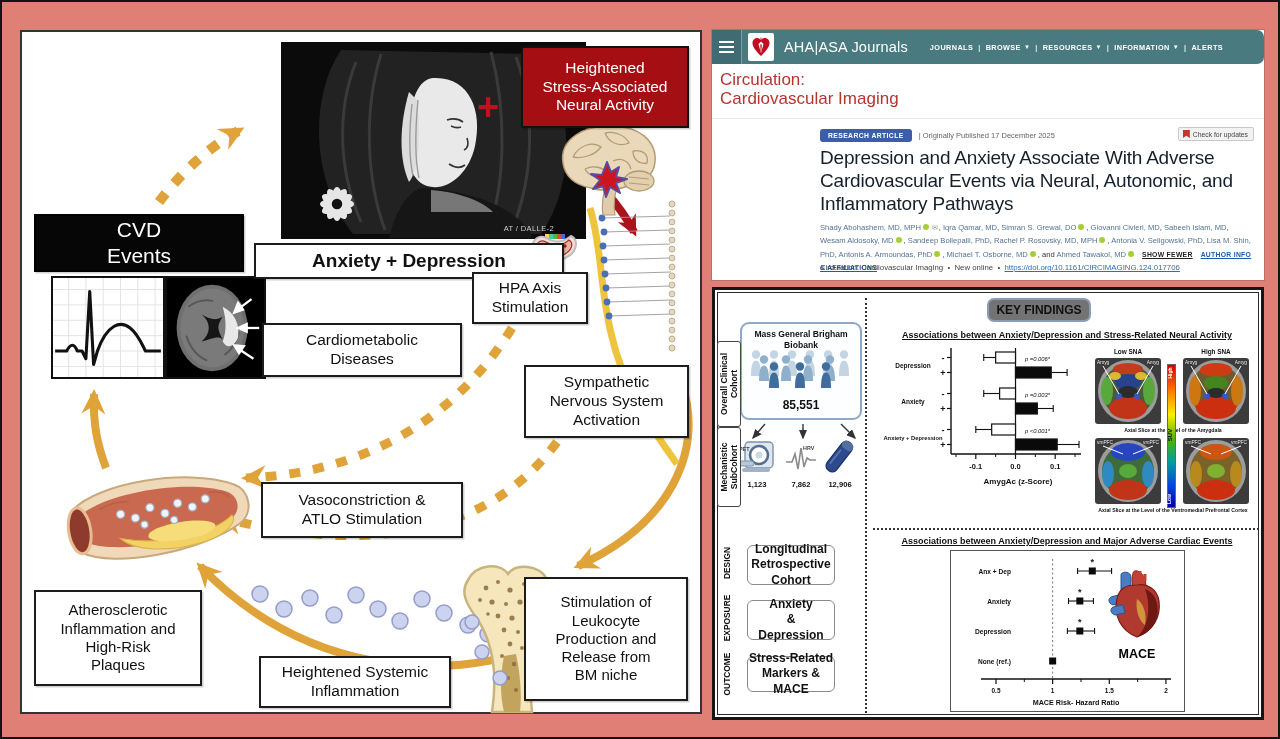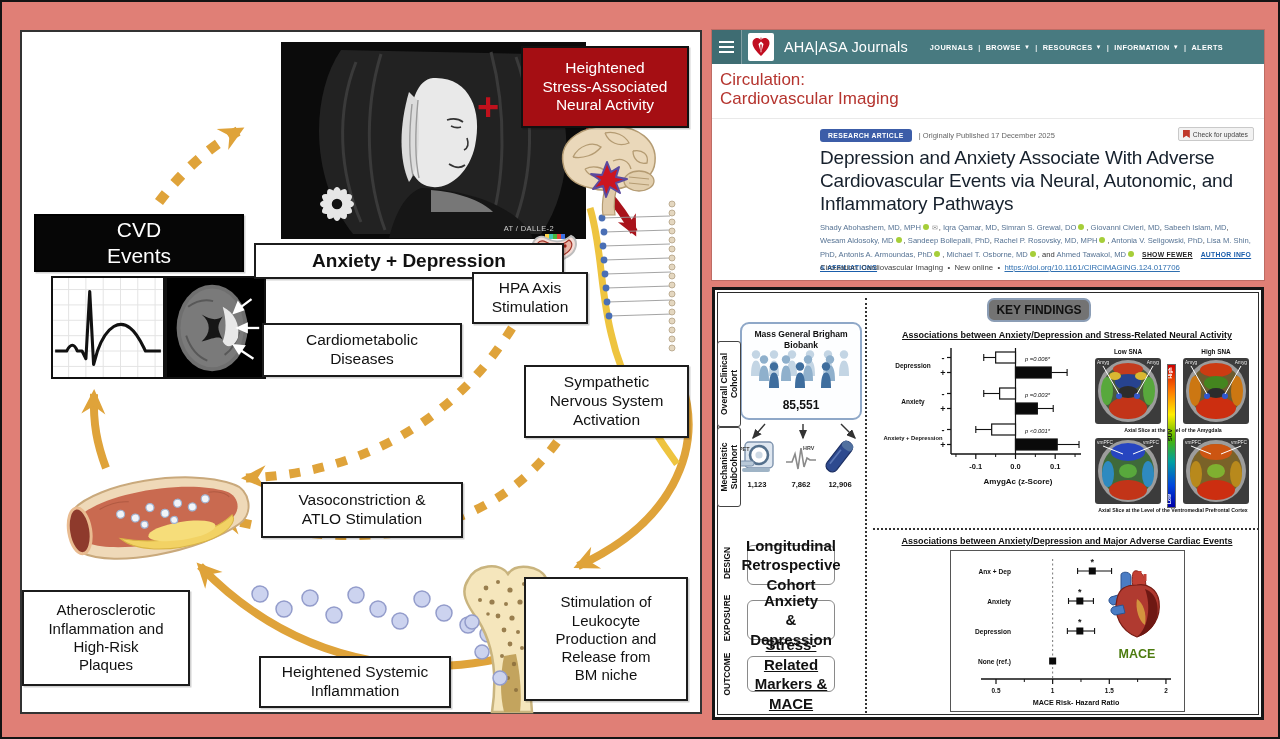--- a/index.html
+++ b/index.html
@@ -19,31 +19,31 @@
   .artz { z-index:2;padding-left:22px; }
 
   #cvd-box { left:12px; top:182px; width:210px; height:58px; background:#060606; color:#fff; font-size:21px; border:2px solid #000; }
   #anxdep-box { left:232px; top:211px; width:310px; height:36px; font-size:19px; font-weight:bold; }
   #sna-box { left:499px; top:14px; width:168px; height:82px; background:#a50e13; color:#fff; font-size:15.5px; border:2px solid #111; }
   #plus-sign { left:455px; top:54px; font-size:38px; font-weight:bold; color:#c0111c; z-index:3; }
   #hpa-box { left:450px; top:240px; width:116px; height:52px; }
   #cardio-box { left:240px; top:291px; width:200px; height:54px; }
   #sns-box { left:502px; top:333px; width:165px; height:73px; }
   #vaso-box { left:239px; top:450px; width:202px; height:56px; }
-  #athero-box { left:0; top:558px; width:168px; height:96px; font-size:15px; }
+  #athero-box { left:12px; top:558px; width:168px; height:96px; font-size:15px; }
   #systemic-box { left:237px; top:624px; width:192px; height:52px; }
   #leuko-box { left:502px; top:545px; width:164px; height:124px; font-size:15px; z-index:4; }
 
   #woman { left:237px; top:10px; width:305px; height:197px; z-index:2; }
   #watermark { right:10px; bottom:6px; position:absolute; color:#cfcfcf; font-size:7.5px; letter-spacing:.4px; }
   .dalle-strip { position:absolute; right:-1px; bottom:0; display:flex; }
   .dalle-strip i { width:4px; height:5px; display:block; }
 
   
-  #jheader { position:absolute; left:0; top:0; width:100%; height:34px; background:#487a80; display:flex; align-items:center; }
+  #jheader { position:absolute; left:0; top:0; width:100%; height:34px; background:#487a80; display:flex; align-items:center;border-radius:7px; }
   #hamburger { width:30px; height:34px; background:#3e6c72; border-right:1px solid rgba(255,255,255,.35); display:flex; flex-direction:column; justify-content:center; gap:3px; padding:0 7px; cursor:pointer; }
   #hamburger i { display:block; height:2px; background:#fff; }
   #aha-logo { width:26px; height:28px; background:#fff; margin-left:6px; border-radius:2px; display:flex; align-items:center; justify-content:center; }
   #brand { color:#fff; font-size:14.5px; margin-left:10px; letter-spacing:.2px; }
   #jnav { margin-left:22px; display:flex; align-items:center; color:#fff; font-size:7.3px; font-weight:bold; letter-spacing:.4px; }
   #jnav .sep { margin:0 5px; opacity:.85; }
   #jnav .chev { font-size:6px; margin-left:3px; }
   #jnav span[data-interactable="true"] { cursor:pointer; }
   #jname { position:absolute; left:8px; top:40px; color:#b5342e; font-size:17px; line-height:1.12; }
   #jarticle { position:absolute; left:0; top:88px; width:100%; height:162px; border-top:1px solid #e9e9e9; }
@@ -65,38 +65,38 @@
   .vlab { position:absolute; transform:rotate(-90deg); font-weight:bold; color:#111; text-align:center; white-space:pre-line; z-index:2; }
   .vlab.boxed { border:1px solid #444; border-radius:3px; background:#fff; padding:1px 2px; }
   #divider-v { position:absolute; left:150px; top:8px; height:415px; border-left:2px dotted #333; }
   #divider-h { position:absolute; left:158px; top:238px; width:386px; border-top:2px dotted #333; }
 
   #mgb-box { position:absolute; left:25px; top:32px; width:122px; height:98px; border:2px solid #8fa8c8; border-radius:9px; background:#fdfeff; text-align:center; padding-top:5px; }
   #mgb-title { font-size:8.6px; font-weight:bold; line-height:1.25; white-space:pre-line; color:#111; }
   #mgb-n { font-size:12px; font-weight:bold; margin-top:2px; color:#111; }
   .modnum { position:absolute; font-size:7.6px; font-weight:bold; color:#111; text-align:center; }
   .modlab { position:absolute; font-size:5.4px; font-weight:bold; color:#444; }
-  .fbox { position:absolute; left:32px; width:88px; border:1.3px solid #8a8a8a; border-radius:6px; background:#fff; display:flex; align-items:center; justify-content:center; text-align:center; font-size:15px; font-weight:bold; line-height:1.3; white-space:pre-line; color:#111; }
+  .fbox { position:absolute; left:32px; width:88px; border:1.3px solid #8a8a8a; border-radius:6px; background:#fff; display:flex; align-items:center; justify-content:center; text-align:center; font-size:12px; font-weight:bold; line-height:1.3; white-space:pre-line; color:#111; }
 
   #kf-title { position:absolute; left:272px; top:8px; width:104px; height:24px; border:2px solid #8b9db5; border-radius:7px; display:flex; align-items:center; justify-content:center; font-weight:bold; font-size:12px; color:#111; background:#737373; }
   .sec-head { position:absolute; text-align:center; font-size:9px; font-weight:bold; text-decoration:underline; color:#111; }
   #sec1 { left:158px; top:40px; width:388px; }
   #sec2 { left:158px; top:246px; width:388px; }
 
   #brain-grid { position:absolute; left:380px; top:58px; width:168px; height:172px; }
   .scanhdr { position:absolute; font-size:6.4px; font-weight:bold; color:#111; width:66px; text-align:center; }
   .scan { position:absolute; width:66px; height:66px; border-radius:3px; overflow:hidden; }
   .scanlab { position:absolute; color:#fff; font-size:4.8px; z-index:2; text-shadow:0 0 1px #000; }
   .scap { position:absolute; font-size:5.2px; font-weight:bold; color:#111; width:160px; text-align:center; }
   #cbar { position:absolute; left:72px; top:16px; width:9px; height:144px; background:linear-gradient(#cf0000,#ff7700 18%,#ffee00 35%,#4db400 52%,#00a0a0 68%,#0045dd 85%,#0000a8); border:.5px solid #666; }
   .cbl { position:absolute; transform:rotate(-90deg); font-size:5px; font-weight:bold; }
 
   #mace-frame { position:absolute; left:235px; top:260px; width:235px; height:162px; border:1.2px solid #555; background:#fff; }
   #mace-heart { position:absolute; left:156px; top:18px; }
-  #mace-label { position:absolute; left:148px; top:96px; width:76px; text-align:center; font-size:12.5px; font-weight:bold; color:#4d7c0f; }
+  #mace-label { position:absolute; left:148px; top:96px; width:76px; text-align:center; font-size:12.5px; font-weight:bold; color:#000000; }
   svg text { font-family:"Liberation Sans","DejaVu Sans",sans-serif; }
 </style>
 </head>
 <body>
 
 <div class="panel" id="left-panel" data-interactable="false">
 
   <svg id="arrow-layer" width="682" height="684" data-interactable="false">
     <defs>
       <marker id="mg" markerUnits="userSpaceOnUse" markerWidth="30" markerHeight="30" refX="22" refY="15" orient="auto">
@@ -537,21 +537,21 @@
   <div class="vlab" style="left:-12px; top:268px; width:48px; font-size:8.4px;" data-interactable="false">DESIGN</div>
   <div class="vlab" style="left:-18px; top:323px; width:60px; font-size:8.4px;" data-interactable="false">EXPOSURE</div>
   <div class="vlab" style="left:-18px; top:379px; width:60px; font-size:8.4px;" data-interactable="false">OUTCOME</div>
 
   <div class="fbox" style="top:255px; height:40px;" data-interactable="false">Longitudinal
 Retrospective
 Cohort</div>
   <div class="fbox" style="top:310px; height:40px;" data-interactable="false">Anxiety
 &amp;
 Depression</div>
-  <div class="fbox" style="top:366px; height:36px;text-decoration:underline;" data-interactable="false">Stress-Related
+  <div class="fbox" style="top:366px; height:36px;" data-interactable="false">Stress-Related
 Markers &amp; MACE</div>
 
   <div id="kf-title" data-interactable="false">KEY FINDINGS</div>
   <div class="sec-head" id="sec1" data-interactable="false">Associations between Anxiety/Depression and Stress-Related Neural Activity</div>
 
   <svg class="abs" id="amyg-svg" style="left:158px; top:52px;" width="222" height="180" viewBox="0 0 222 180" data-interactable="false">
       <line x1="78" y1="6" x2="78" y2="112" stroke="#111" stroke-width="1.4"></line>
       <line x1="142.5" y1="6" x2="142.5" y2="112" stroke="#111" stroke-width="1.2"></line>
       <line x1="78" y1="112" x2="208" y2="112" stroke="#111" stroke-width="1.4"></line>
       <line x1="102.8" y1="112" x2="102.8" y2="117" stroke="#111" stroke-width="1.2"></line>

